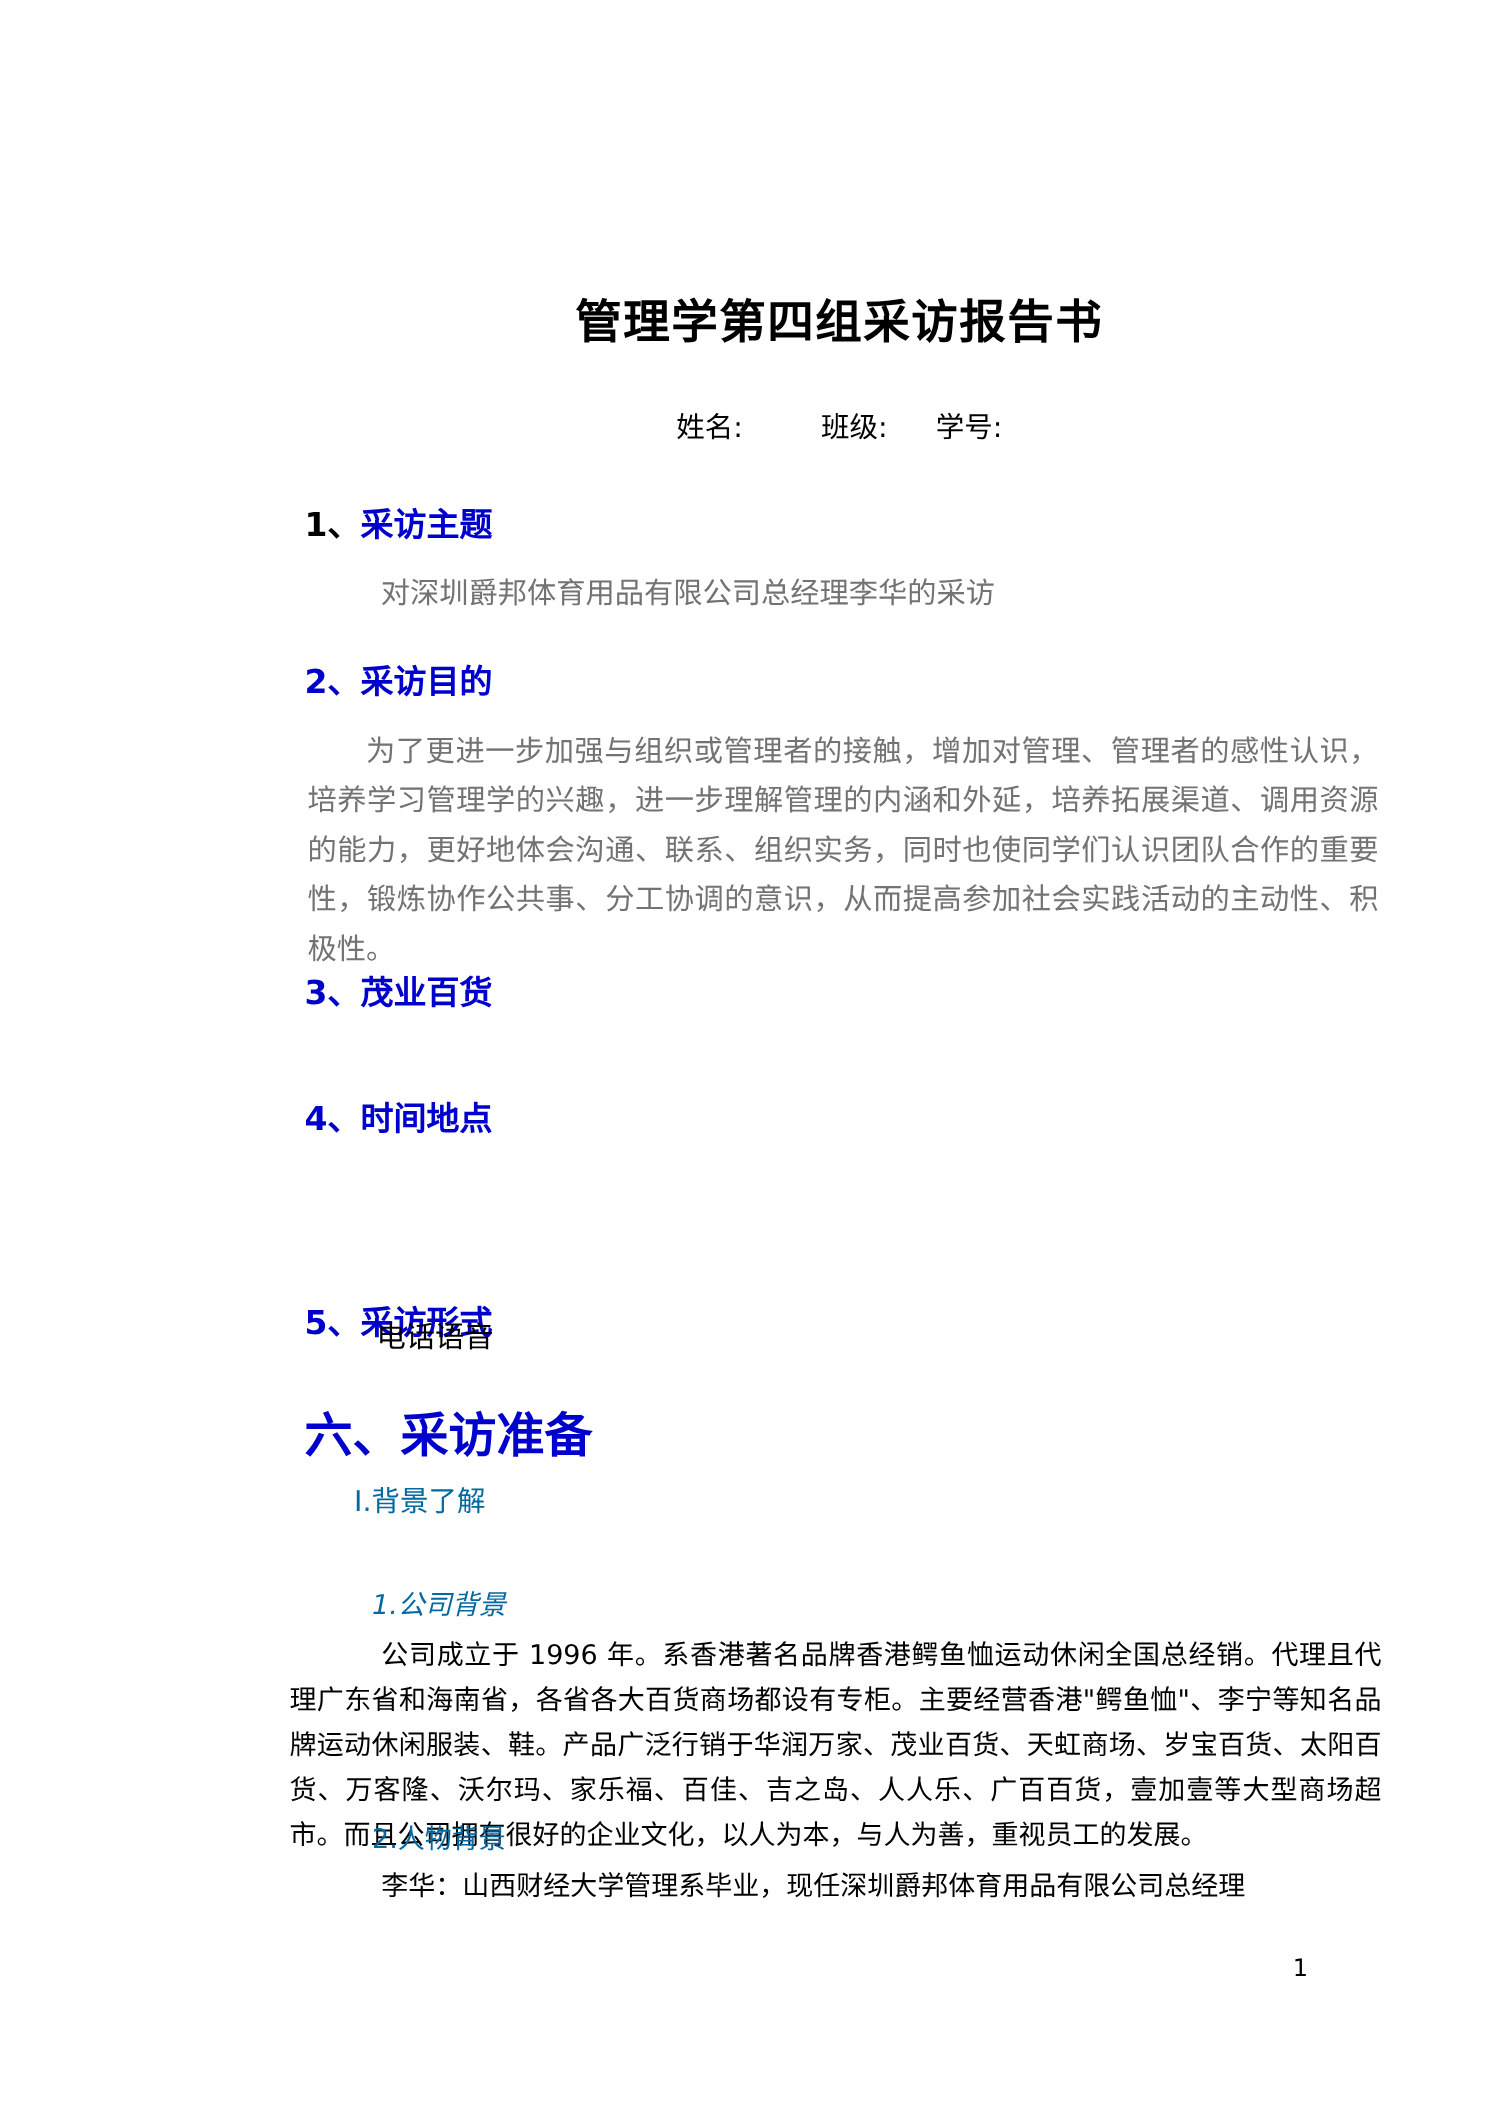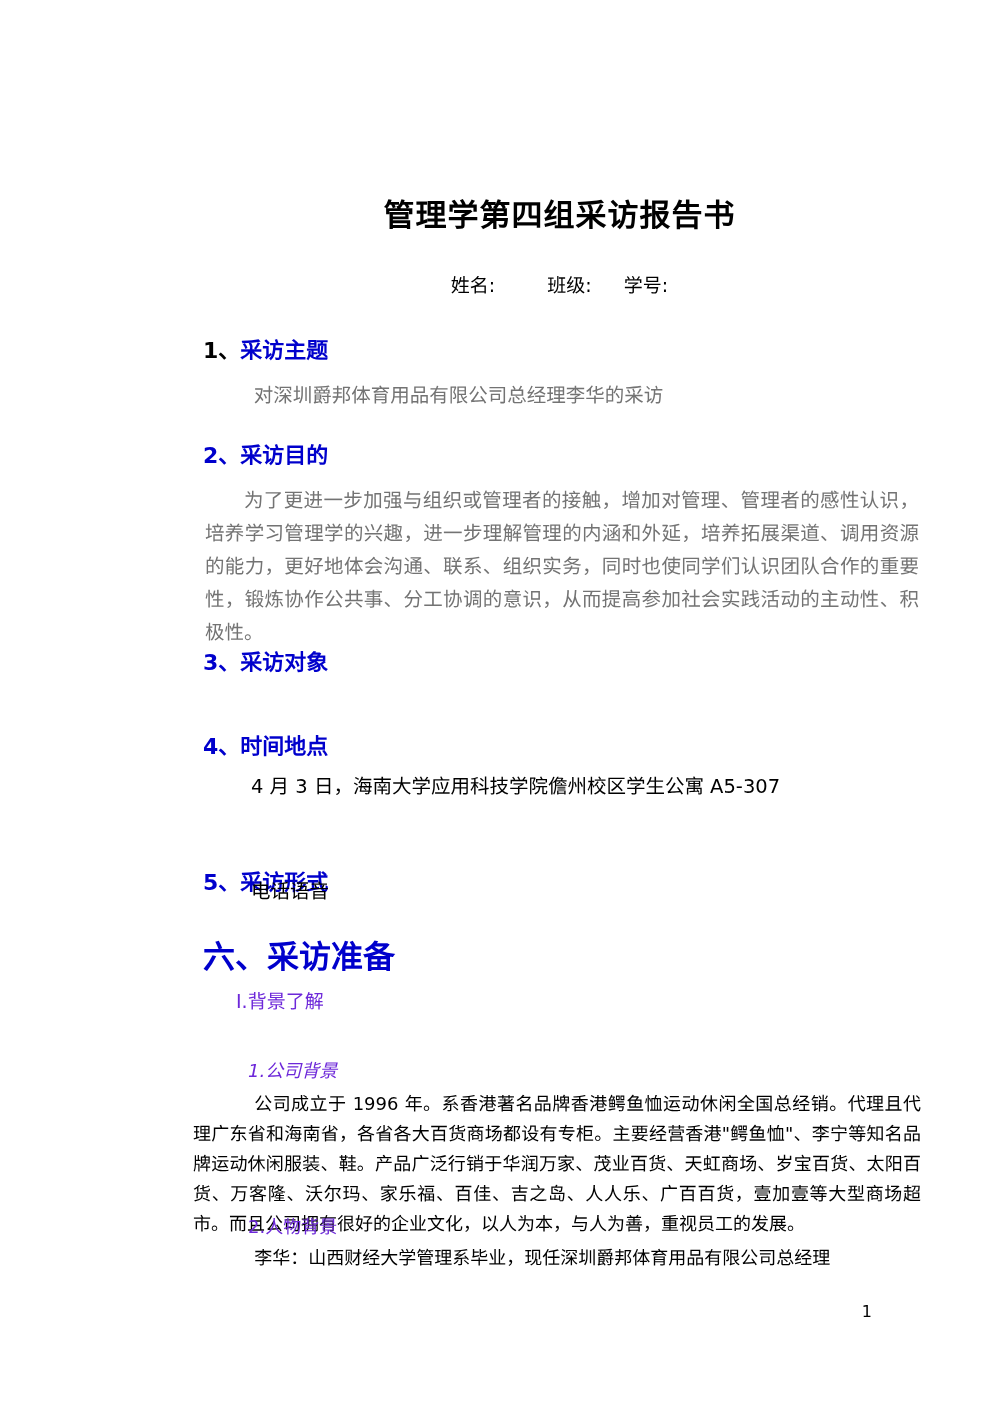--- a/index.html
+++ b/index.html
@@ -78,21 +78,21 @@
     font-size: 19.5px;
     line-height: 33px;
     color: #000000;
     white-space: nowrap;
   }
 
   
   .sub-label {
     position: absolute;
     font-size: 18px;
-    color: #6d28d9;
+    color: #0369a1;
     line-height: 1.2;
     white-space: nowrap;
   }
 
   .small-par {
     position: absolute;
     left: 130px;
     width: 728px;
     font-size: 18px;
     line-height: 30px;
@@ -131,27 +131,26 @@
   <div class="body-par" style="top:379px;">
     <span style="display:inline-block; width:2.3em;"></span><span>对深圳爵邦体育用品有限公司总经理李华的采访</span>
   </div>
 
   <div class="heading" style="top:443px;">
     <span style="color: rgb(0, 0, 204);">2、</span><span>采访目的</span>
   </div>
   <div class="body-par indent-2" style="top:484px; left:142px; width:714px;">为了更进一步加强与组织或管理者的接触，增加对管理、管理者的感性认识，培养学习管理学的兴趣，进一步理解管理的内涵和外延，培养拓展渠道、调用资源的能力，更好地体会沟通、联系、组织实务，同时也使同学们认识团队合作的重要性，锻炼协作公共事、分工协调的意识，从而提高参加社会实践活动的主动性、积极性。</div>
 
   <div class="heading" style="top:650px;">
-    <span style="color: rgb(0, 0, 204);">3、</span><span>采访对象</span>
+    <span style="color: rgb(0, 0, 204);">3、</span><span>茂业百货</span>
   </div>
 
   <div class="heading" style="top:734px;">
     <span style="color: rgb(0, 0, 204);">4、</span><span>时间地点</span>
   </div>
-  <div class="body-line" style="top:770px; left:188px;">4 月 3 日，海南大学应用科技学院儋州校区学生公寓 A5-307</div>
 
   <div class="heading" style="top:870px;">
     <span style="color: rgb(0, 0, 204);">5、</span><span>采访形式</span>
   </div>
   <div class="body-line" style="top:875px; left:188px;">电话语音</div>
 
   <div class="heading" style="top:938px; font-size:32px;">
     <span style="color: rgb(0, 0, 204);">六、</span><span>采访准备</span>
   </div>
 

